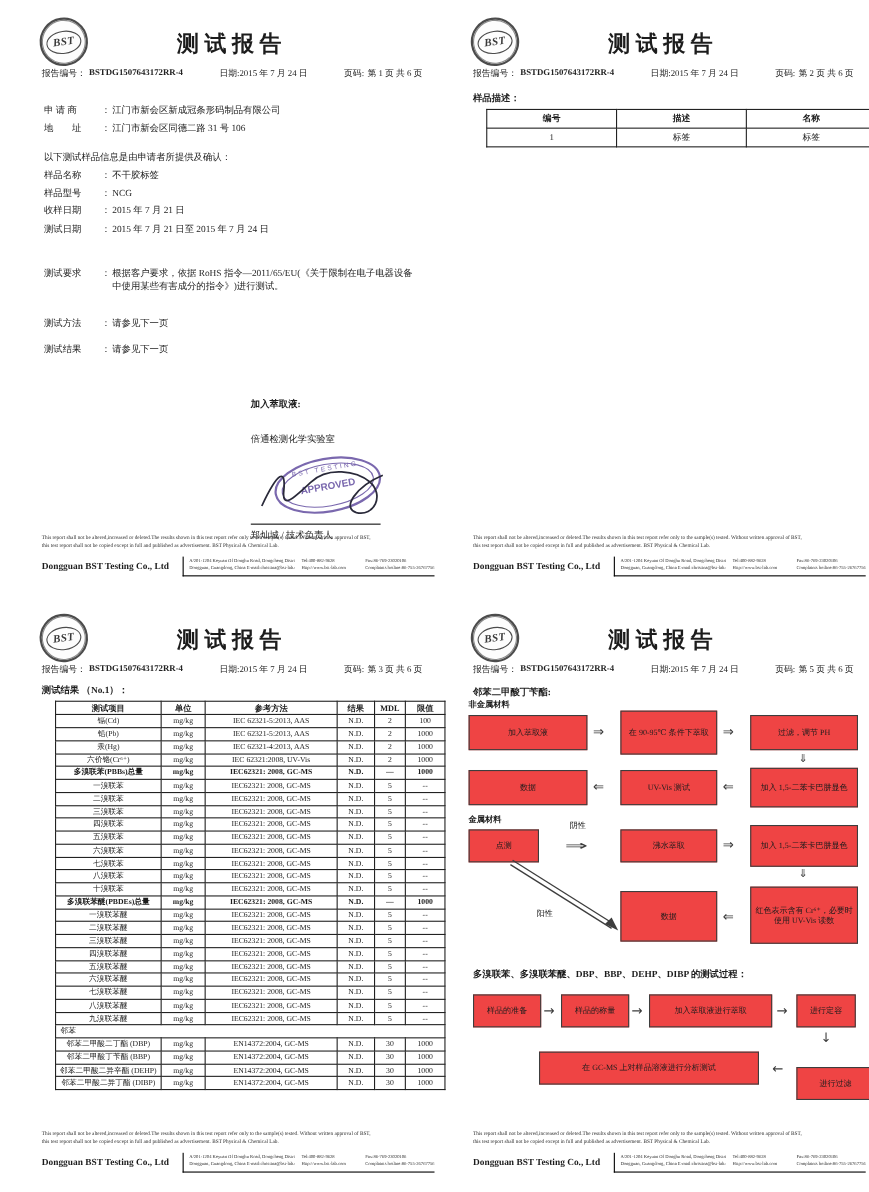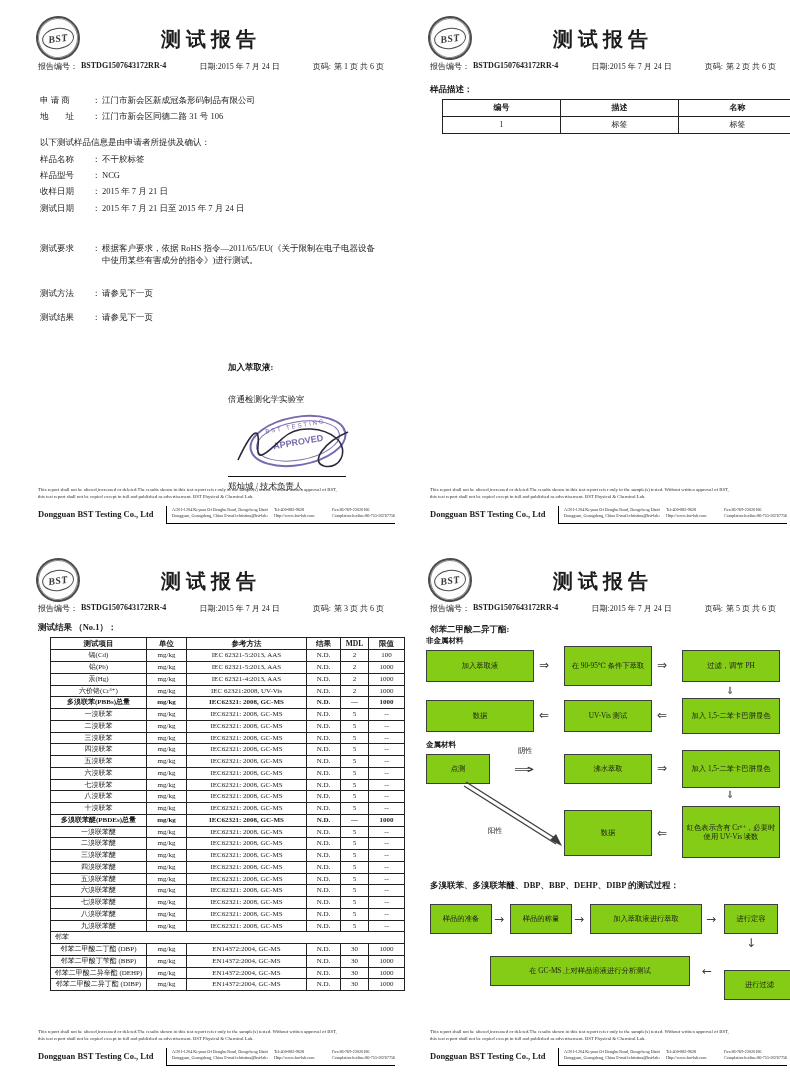--- a/index.html
+++ b/index.html
@@ -68,21 +68,21 @@
   td.b{font-weight:bold;}
   td.span-cell{text-align:left;padding-left:4px;}
   #p3 .sect{margin-top:6px;}
 
   
   .flow-title{margin:8px 8px 2px 8px;font-size:8.5px;font-weight:bold;}
   .mat-label{position:absolute;font-size:7.5px;font-weight:bold;left:0;}
   .flow{position:relative;margin:2px 4px 0 4px;width:354px;}
   #flow1{height:228px;} #flow2{height:104px;}
   .fbox{
-    position:absolute;border:1px solid #3d3d3d;background:#84cc16;
+    position:absolute;border:1px solid #3d3d3d;background:#ef4444;
     display:flex;align-items:center;justify-content:center;text-align:center;
     font-size:7.3px;line-height:1.3;padding:1px 2px;box-sizing:border-box;
   }
   .farrow{position:absolute;font-size:12px;color:#3d3d3d;line-height:1;font-family:"DejaVu Sans",sans-serif;}
   .farrow.small{font-size:10px;}
   .stretch{transform:scaleX(2.1);transform-origin:center;}
   .alabel{position:absolute;font-size:7.3px;color:#222;text-align:center;}
   .diag{position:absolute;left:0;top:0;overflow:visible;}
 </style>
 </head>
@@ -571,21 +571,21 @@
           <b>BSTDG1507643172RR-4</b>
         </span>
       <span>日期:2015 年 7 月 24 日</span>
       <span class="seg">
           <span>页码:</span>
           <span>第 5 页 共 6 页</span>
         </span>
     </div>
   </div>
 
-  <div class="flow-title">邻苯二甲酸二异丁酯:</div>
+  <div class="flow-title">邻苯二甲酸丁苄酯:</div>
 
   <div class="flow" id="flow1">
     <div class="mat-label" style="top:-2px">非金属材料</div>
 
     <div class="fbox" style="left:0;top:12px;width:108px;height:32px">加入萃取液</div>
     <span class="farrow" style="left:113px;top:21px">⇒</span>
     <div class="fbox" style="left:138px;top:8px;width:88px;height:40px">在 90-95℃ 条件下萃取</div>
     <span class="farrow" style="left:231px;top:21px">⇒</span>
     <div class="fbox" style="left:256px;top:12px;width:98px;height:32px">过滤，调节 PH</div>
 

